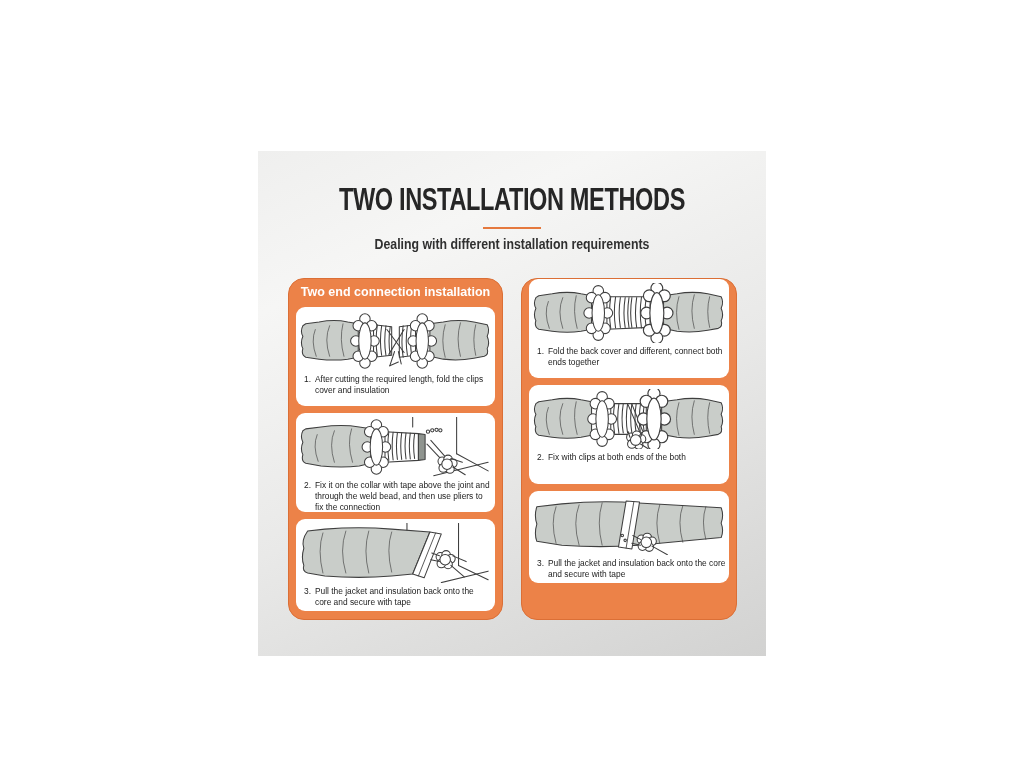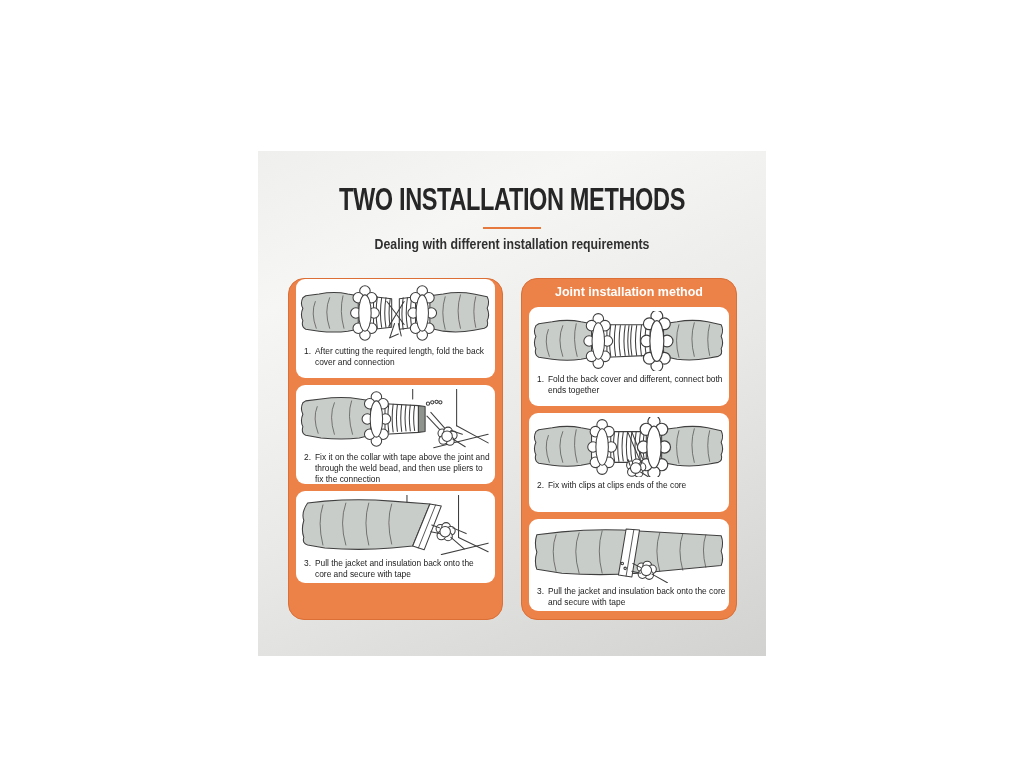--- a/index.html
+++ b/index.html
@@ -86,20 +86,21 @@
   </defs>
 </svg>
 
 <div class="poster">
 
   <h1 class="title">TWO INSTALLATION METHODS</h1>
   <div class="divider"></div>
   <div class="subtitle">Dealing with different installation requirements</div>
 
   <section class="panel panel-left">
+    <div class="panel-header">Two end connection installation</div>
 
     <div class="card card-h1">
       <div class="ill">
         <svg viewBox="0 0 200 62" preserveAspectRatio="xMidYMid meet">
           <g stroke="#3f3f3f" stroke-width="1.1" fill="none" stroke-linecap="round" stroke-linejoin="round">
             <path d="M3 15 Q0 21 3 26 Q0 33 3 39 Q1 45 6 48 L20 50 Q36 52 50 50 L61 48 L61 13 L50 11 Q36 8 20 11 L6 13 Z" fill="#c9cdc9"></path>
             <path d="M16 19 q-5 12 1 28" opacity=".75" stroke-width=".9"></path>
             <path d="M31 15 q-6 14 0 32" opacity=".75" stroke-width=".9"></path>
             <path d="M45 13 q-4 16 1 34" opacity=".75" stroke-width=".9"></path>
             <path d="M77 14 L96 16 L96 46 L77 48 Z" fill="#fff"></path>
@@ -120,21 +121,21 @@
             <path d="M152 14 q-5 16 0 34" opacity=".75" stroke-width=".9"></path>
             <path d="M168 12 q-5 16 0 35" opacity=".75" stroke-width=".9"></path>
             <path d="M184 14 q-4 15 0 32" opacity=".75" stroke-width=".9"></path>
             <use href="#collar" transform="translate(68,31)"></use>
             <use href="#collar" transform="translate(128,31)"></use>
           </g>
         </svg>
       </div>
       <div class="caption">
         <span class="num">1.</span>
-        <span class="cap">After cutting the required length, fold the back cover and connection</span>
+        <span class="cap">After cutting the required length, fold the clips cover and insulation</span>
       </div>
     </div>
 
     <div class="card card-h2">
       <div class="ill">
         <svg viewBox="0 0 200 62" preserveAspectRatio="xMidYMid meet">
           <g stroke="#3f3f3f" stroke-width="1.1" fill="none" stroke-linecap="round" stroke-linejoin="round">
             <path d="M118 0 L118 10"></path>
               <path d="M164 0 L164 38"></path>
             <path d="M164 38 L197 56"></path>
@@ -195,21 +196,20 @@
         </svg>
       </div>
       <div class="caption">
         <span class="num">3.</span>
         <span class="cap">Pull the jacket and insulation back onto the core and secure with tape</span>
       </div>
     </div>
   </section>
 
   <section class="panel panel-right">
-    <div class="panel-header">Joint installation method</div>
 
     <div class="card card-h1">
       <div class="ill">
         <svg viewBox="0 0 200 62" preserveAspectRatio="xMidYMid meet">
           <g stroke="#3f3f3f" stroke-width="1.1" fill="none" stroke-linecap="round" stroke-linejoin="round">
             <path d="M3 15 Q0 21 3 26 Q0 33 3 39 Q1 45 6 48 L20 50 Q36 52 50 50 L61 48 L61 13 L50 11 Q36 8 20 11 L6 13 Z" fill="#c9cdc9"></path>
             <path d="M16 19 q-5 12 1 28" opacity=".75" stroke-width=".9"></path>
             <path d="M31 15 q-6 14 0 32" opacity=".75" stroke-width=".9"></path>
             <path d="M45 13 q-4 16 1 34" opacity=".75" stroke-width=".9"></path>
             <path d="M77 14 L122 14 L122 46 L77 48 Z" fill="#fff"></path>
@@ -264,21 +264,21 @@
             <use href="#collar" transform="translate(126,31) scale(1.15)"></use>
             <use href="#hand" transform="translate(107,53)"></use>
             <path d="M101 50 L99 44"></path>
               <path d="M112 50 L114 45"></path>
               <path d="M112 57 L120 62"></path>
           </g>
         </svg>
       </div>
       <div class="caption">
         <span class="num">2.</span>
-        <span class="cap">Fix with clips at clips ends of the core</span>
+        <span class="cap">Fix with clips at both ends of the both</span>
       </div>
     </div>
 
     <div class="card card-h3">
       <div class="ill">
         <svg viewBox="0 0 200 62" preserveAspectRatio="xMidYMid meet">
           <g stroke="#3f3f3f" stroke-width="1.1" fill="none" stroke-linecap="round" stroke-linejoin="round">
             <path d="M4 12 L30 9 Q70 5 110 8 L196 13 Q199 21 196 29 Q199 37 196 44 L110 52 Q70 55 30 52 L4 48 Q1 40 4 30 Q1 21 4 12 Z" fill="#c9cdc9"></path>
             <path d="M24 12 q-6 16 0 38" opacity=".75" stroke-width=".9"></path>
             <path d="M48 10 q-7 18 0 42" opacity=".75" stroke-width=".9"></path>

